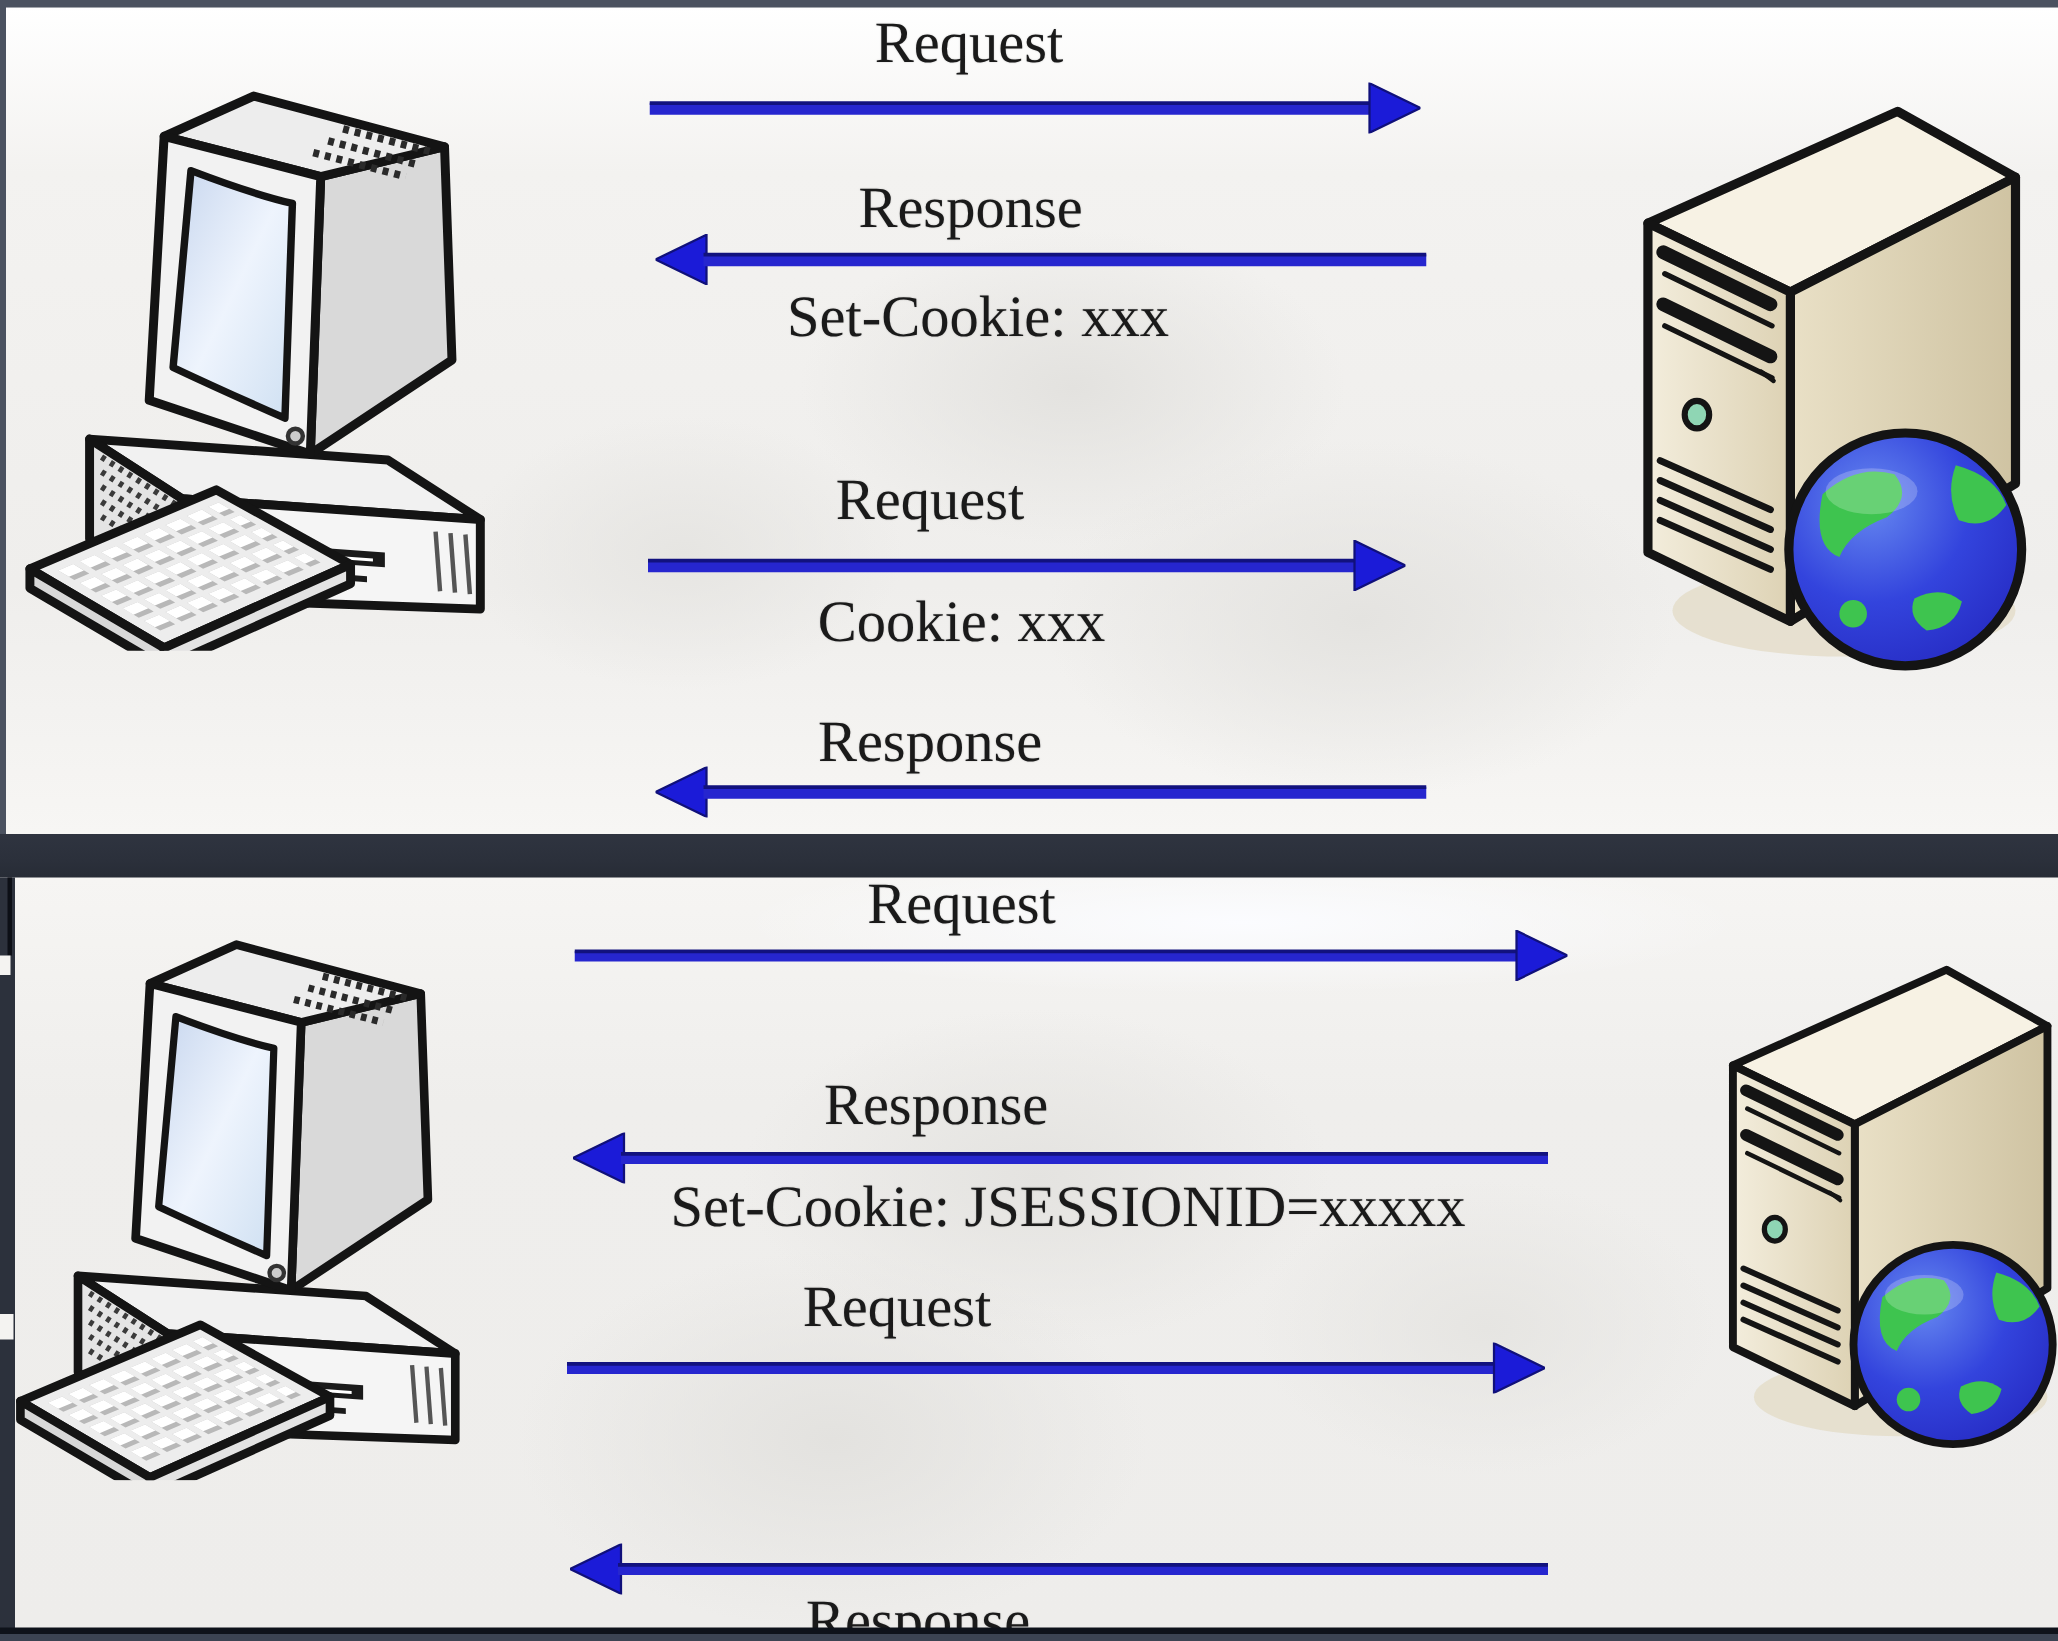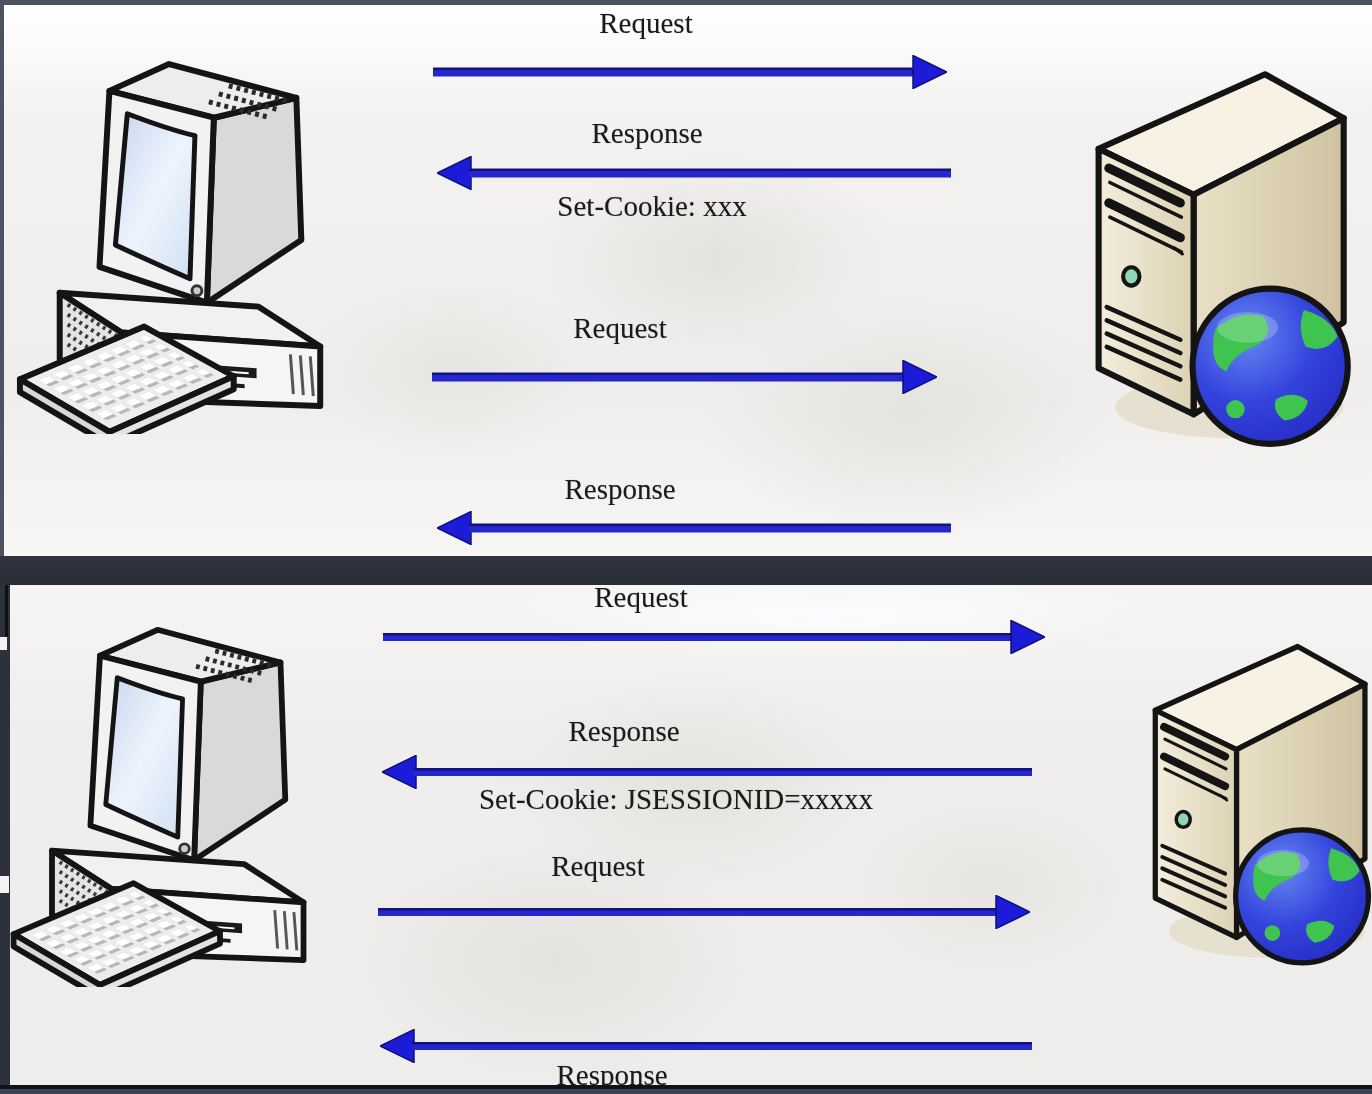--- a/index.html
+++ b/index.html
@@ -46,32 +46,32 @@
   #server-bottom{left:1136px;top:636px;width:236px;height:332px;}
   
   .arrow{position:absolute;z-index:3;}
   #t-a1{left:433px;top:55px;}  #t-a2{left:437px;top:156px;}
   #t-a3{left:432px;top:360px;} #t-a4{left:437px;top:511px;}
   #b-a1{left:383px;top:620px;} #b-a2{left:382px;top:755px;}
   #b-a3{left:378px;top:895px;} #b-a4{left:380px;top:1029px;}
   
   .label{
     position:absolute;z-index:4;transform:translateX(-50%);
-    font-size:29px;color:#1a1a1a;white-space:nowrap;line-height:1.1;
+    font-size:39px;color:#1a1a1a;white-space:nowrap;line-height:1.1;
     text-shadow:0 0 1px rgba(60,60,60,.35);
   }
   #t-m1-label{left:646px;top:8px;}
   #t-m2-label{left:647px;top:118px;}
   #t-m2-sub{left:652px;top:191px;font-family:Liberation Serif, serif;}
   #t-m3-label{left:620px;top:313px;}
   #t-m3-sub{left:641px;top:394px;}
   #t-m4-label{left:620px;top:474px;}
   #b-m1-label{left:641px;top:582px;}
   #b-m2-label{left:624px;top:716px;}
-  #b-m2-sub{left:676px;top:784px;}
+  #b-m2-sub{left:712px;top:784px;}
   #b-m3-label{left:598px;top:851px;}
   #b-m3-sub{left:596px;top:922px;}
   #b-m4-label{left:612px;top:1060px;}
 </style>
 </head>
 <body>
 
 <div class="stage">
 
   <svg width="0" height="0" style="position:absolute" aria-hidden="true">
@@ -205,20 +205,21 @@
     <rect x="32" y="12.5" width="482" height="2.5" fill="#12127e"></rect>
   </svg>
   <div class="label" id="t-m2-sub">Set-Cookie: xxx</div>
 
   <div class="label" id="t-m3-label">Request</div>
   <svg class="arrow" id="t-a3" width="505" height="34">
     <rect x="0" y="13.5" width="473" height="8" fill="#2626cf"></rect>
     <rect x="0" y="12.5" width="473" height="2.5" fill="#12127e"></rect>
     <polygon points="471,0.5 505,17 471,33.5" fill="#1b1bd8" stroke="#10107a" stroke-width="1.5"></polygon>
   </svg>
+  <div class="label" id="t-m3-sub">Cookie: xxx</div>
 
   <div class="label" id="t-m4-label">Response</div>
   <svg class="arrow" id="t-a4" width="514" height="34">
     <polygon points="34,0.5 0,17 34,33.5" fill="#1b1bd8" stroke="#10107a" stroke-width="1.5"></polygon>
     <rect x="32" y="13.5" width="482" height="8" fill="#2626cf"></rect>
     <rect x="32" y="12.5" width="482" height="2.5" fill="#12127e"></rect>
   </svg>
 
   <svg class="icon" id="client-bottom" viewBox="0 0 350 380">
       <use href="#computer-sym"></use>

